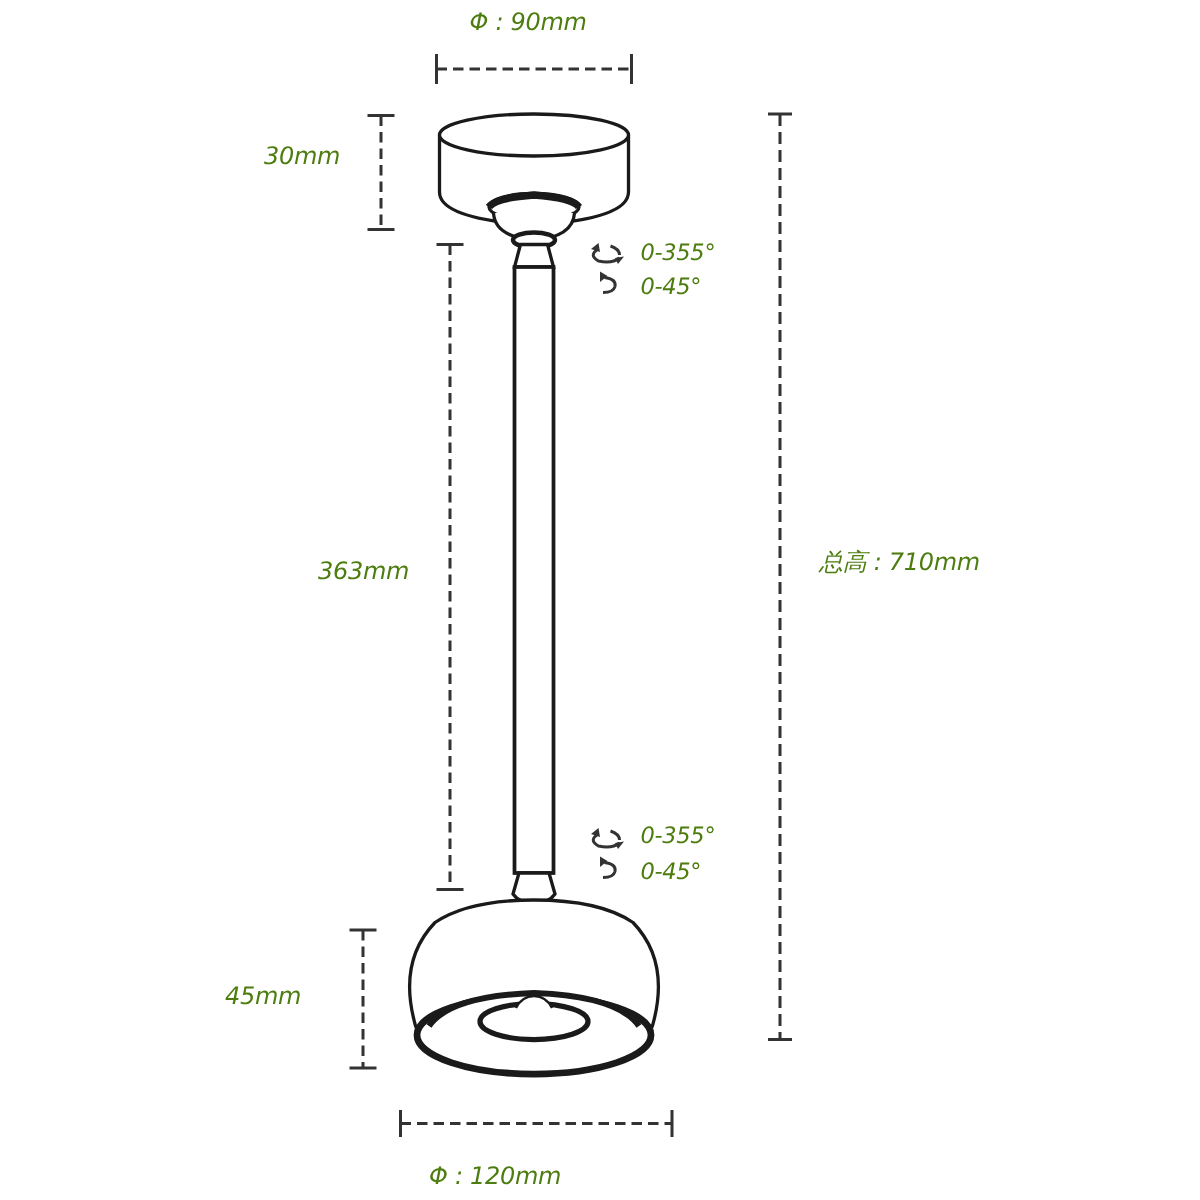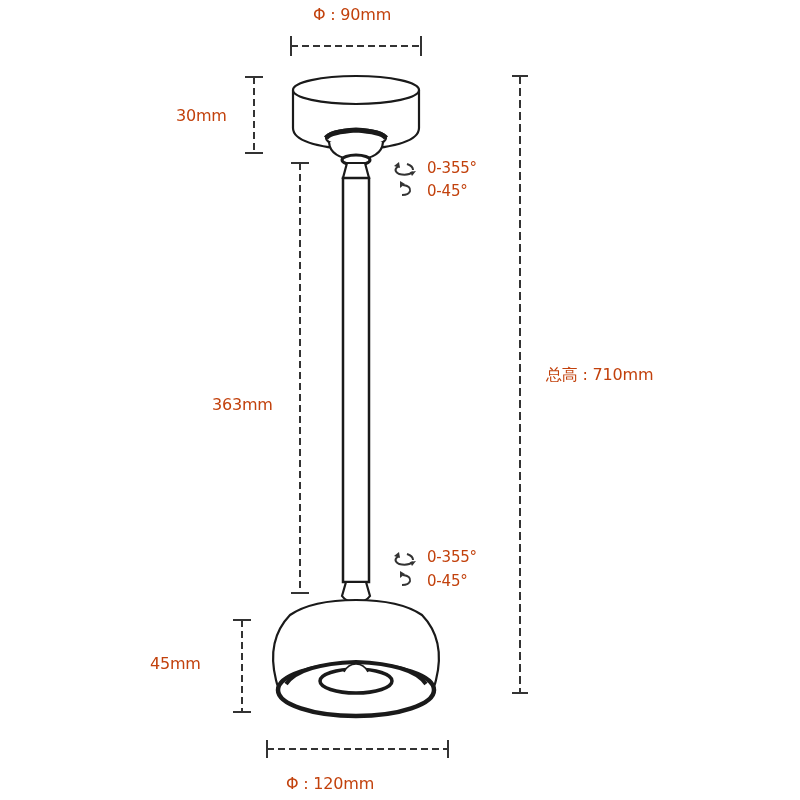--- a/index.html
+++ b/index.html
@@ -1,18 +1,18 @@
 <!DOCTYPE html>
 <html><head>
   <meta charset="utf-8">
   <style>
     html, body { margin: 0; padding: 0; background: #ffffff; }
     body { width: 800px; height: 800px; position: relative; overflow: hidden; font-family: "DejaVu Sans", sans-serif; }
     #stage { position: absolute; left: 0; top: 0; width: 800px; height: 800px; }
-    .lbl { position: absolute; font-size: 16px; color: #c2410c; white-space: nowrap; line-height: 1; letter-spacing: -0.2px; }
+    .lbl { position: absolute; font-size: 16px; color: #4d7c0f; white-space: nowrap; line-height: 1; letter-spacing: -0.2px; font-style: italic; }
     .lbl.small { font-size: 15px; }
     svg { position: absolute; left: 0; top: 0; }
   </style>
 </head>
 <body>
 
 <div id="stage">
   <svg width="800" height="800" viewBox="0 0 800 800">
 
     <g stroke="#333" stroke-width="2" fill="none">
@@ -97,22 +97,22 @@
       <polygon points="410,562 416,561 412,566" fill="#333" stroke="none"></polygon>
       <polygon points="399,552 394,556 400,558" fill="#333" stroke="none"></polygon>
     </g>
     <g stroke="#333" stroke-width="2" fill="none">
       <path d="M403,575 Q411,576 410,581 Q409,585 402,585"></path>
       <polygon points="400,571 405,574 400,578" fill="#333" stroke="none"></polygon>
     </g>
   </svg>
 
   <div class="lbl" style="left:313px; top:7px;">Φ : 90mm</div>
-  <div class="lbl" style="left:176px; top:108px;">30mm</div>
+  <div class="lbl" style="left:176px; top:96px;">30mm</div>
   <div class="lbl small" style="left:427px; top:161px;">0-355°</div>
   <div class="lbl small" style="left:427px; top:184px;">0-45°</div>
-  <div class="lbl" style="left:212px; top:373px;margin-top:24px;">363mm</div>
+  <div class="lbl" style="left:212px; top:373px;">363mm</div>
   <div class="lbl" style="left:546px; top:367px;">总高 : 710mm</div>
   <div class="lbl small" style="left:427px; top:550px;">0-355°</div>
   <div class="lbl small" style="left:427px; top:574px;">0-45°</div>
   <div class="lbl" style="left:150px; top:656px;">45mm</div>
   <div class="lbl" style="left:286px; top:776px;">Φ : 120mm</div>
 </div>
 
 </body></html>

